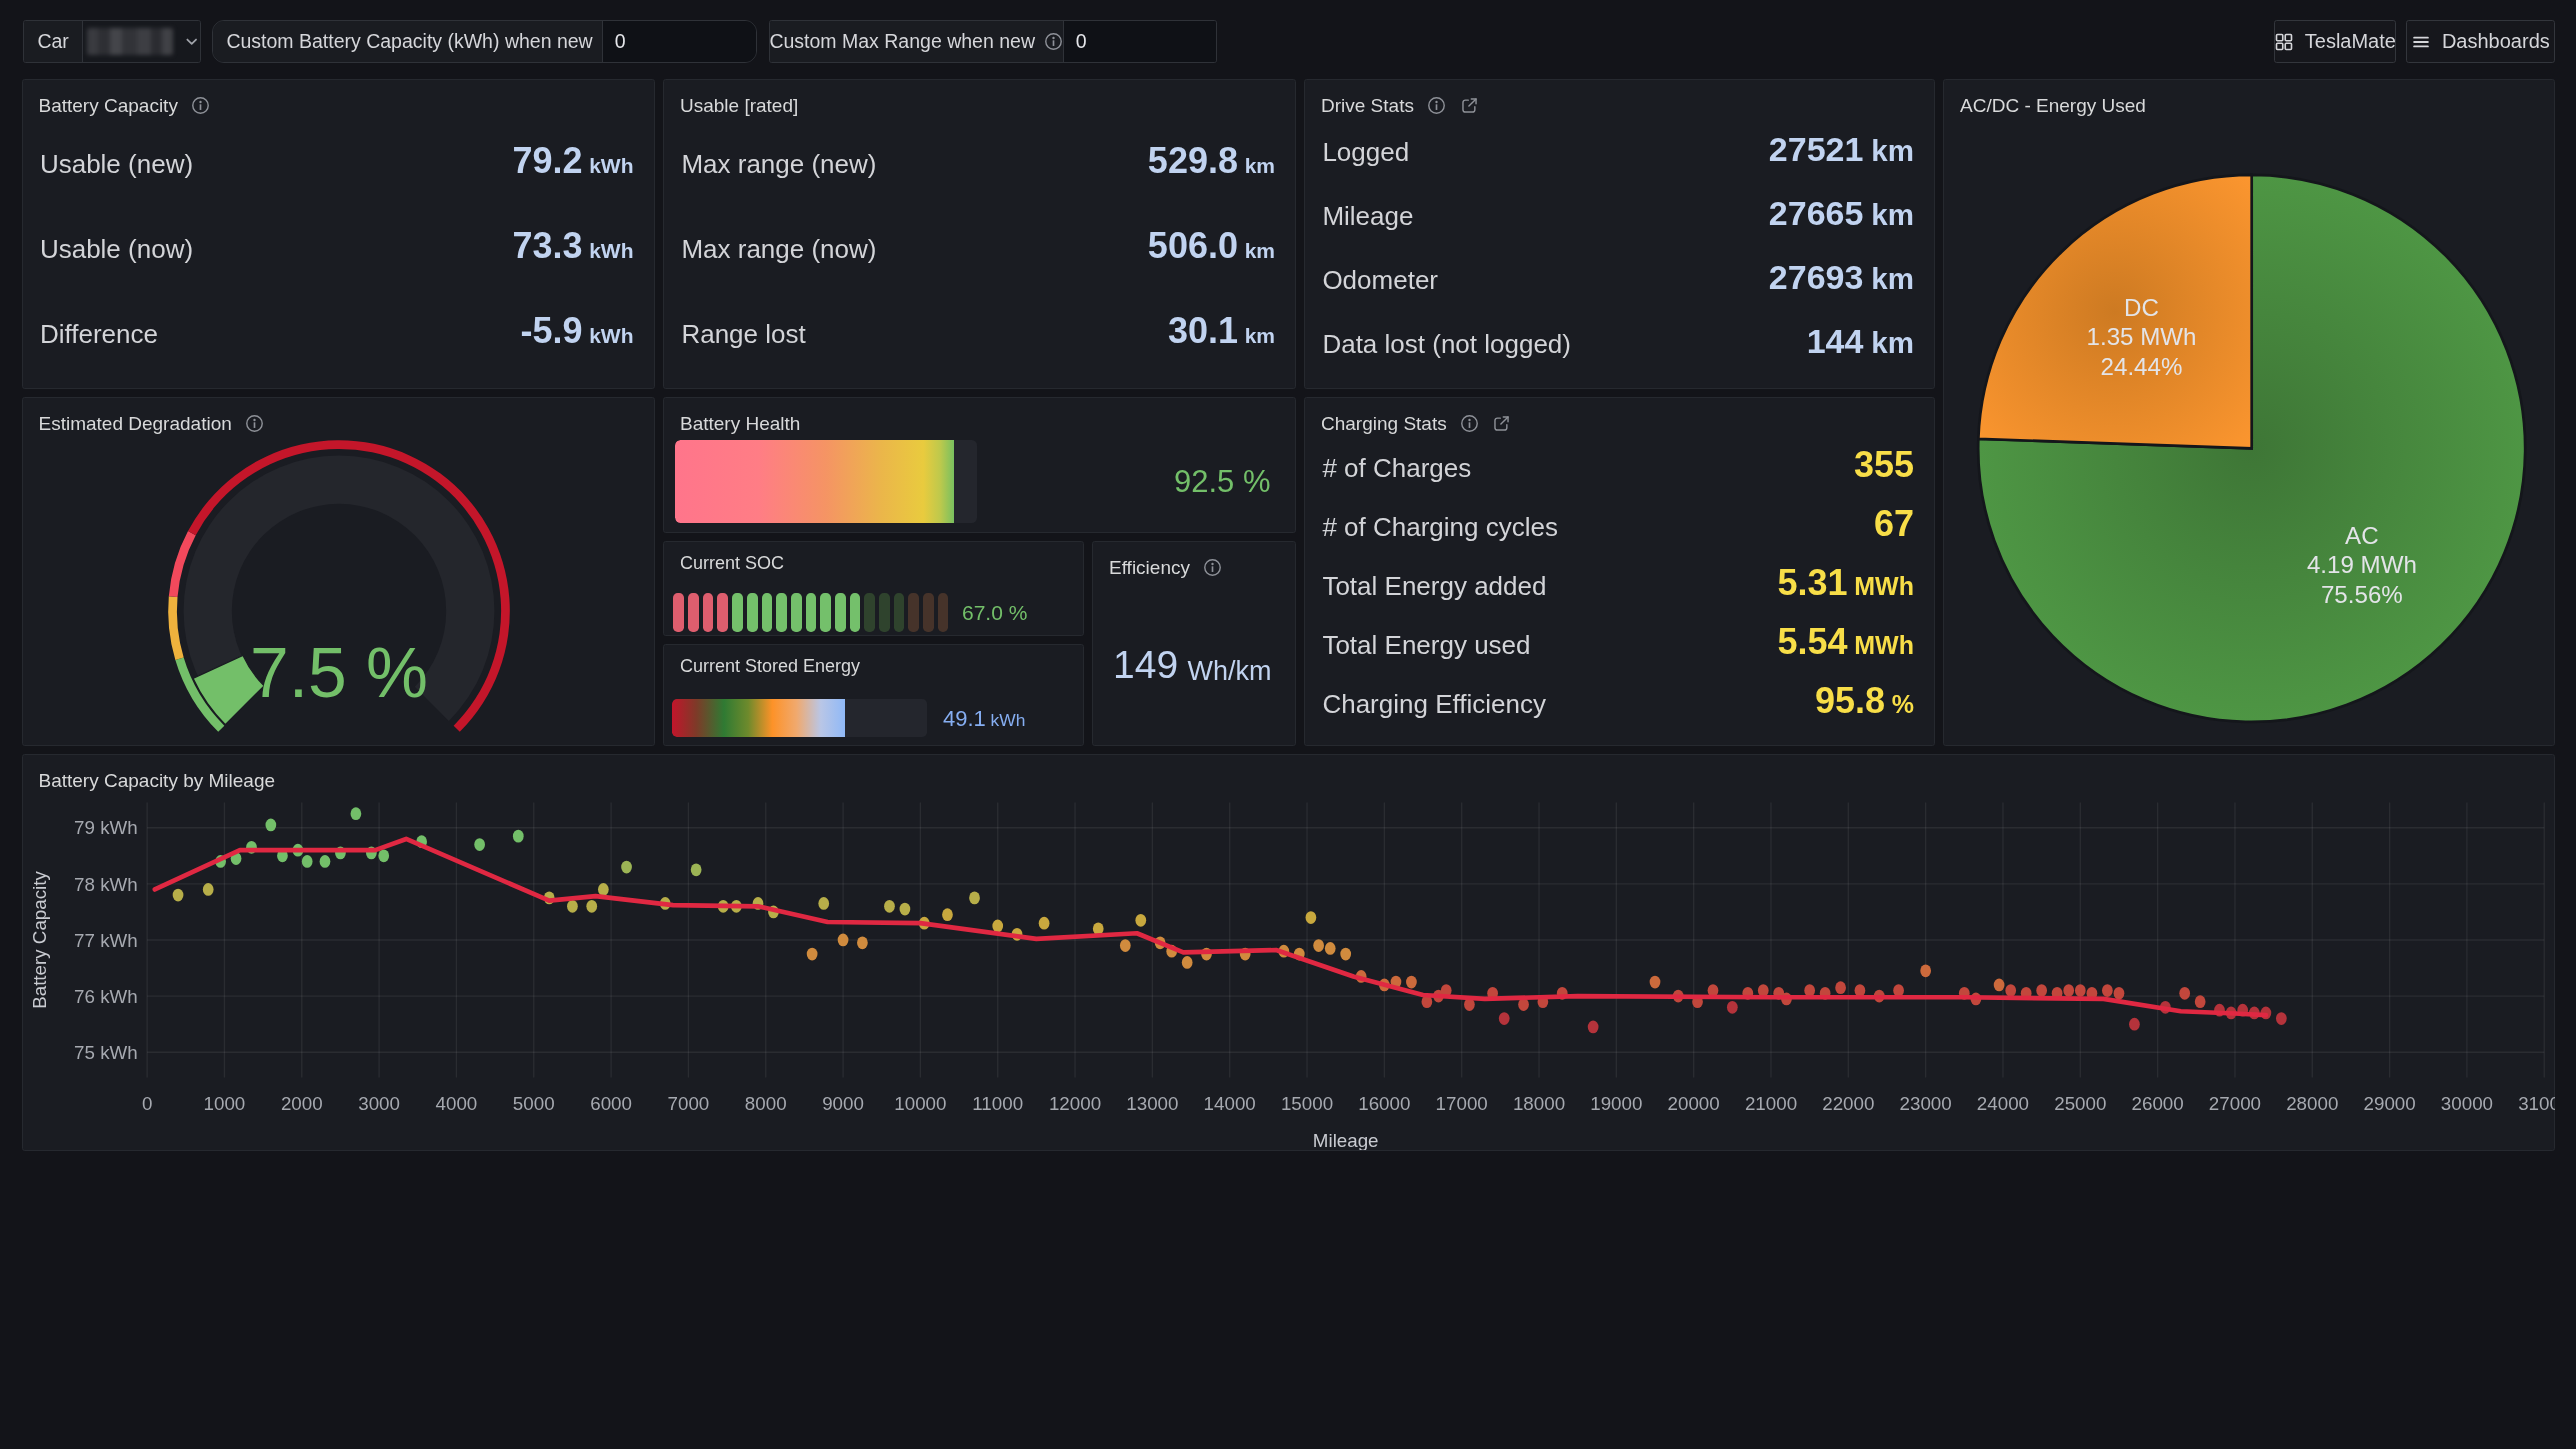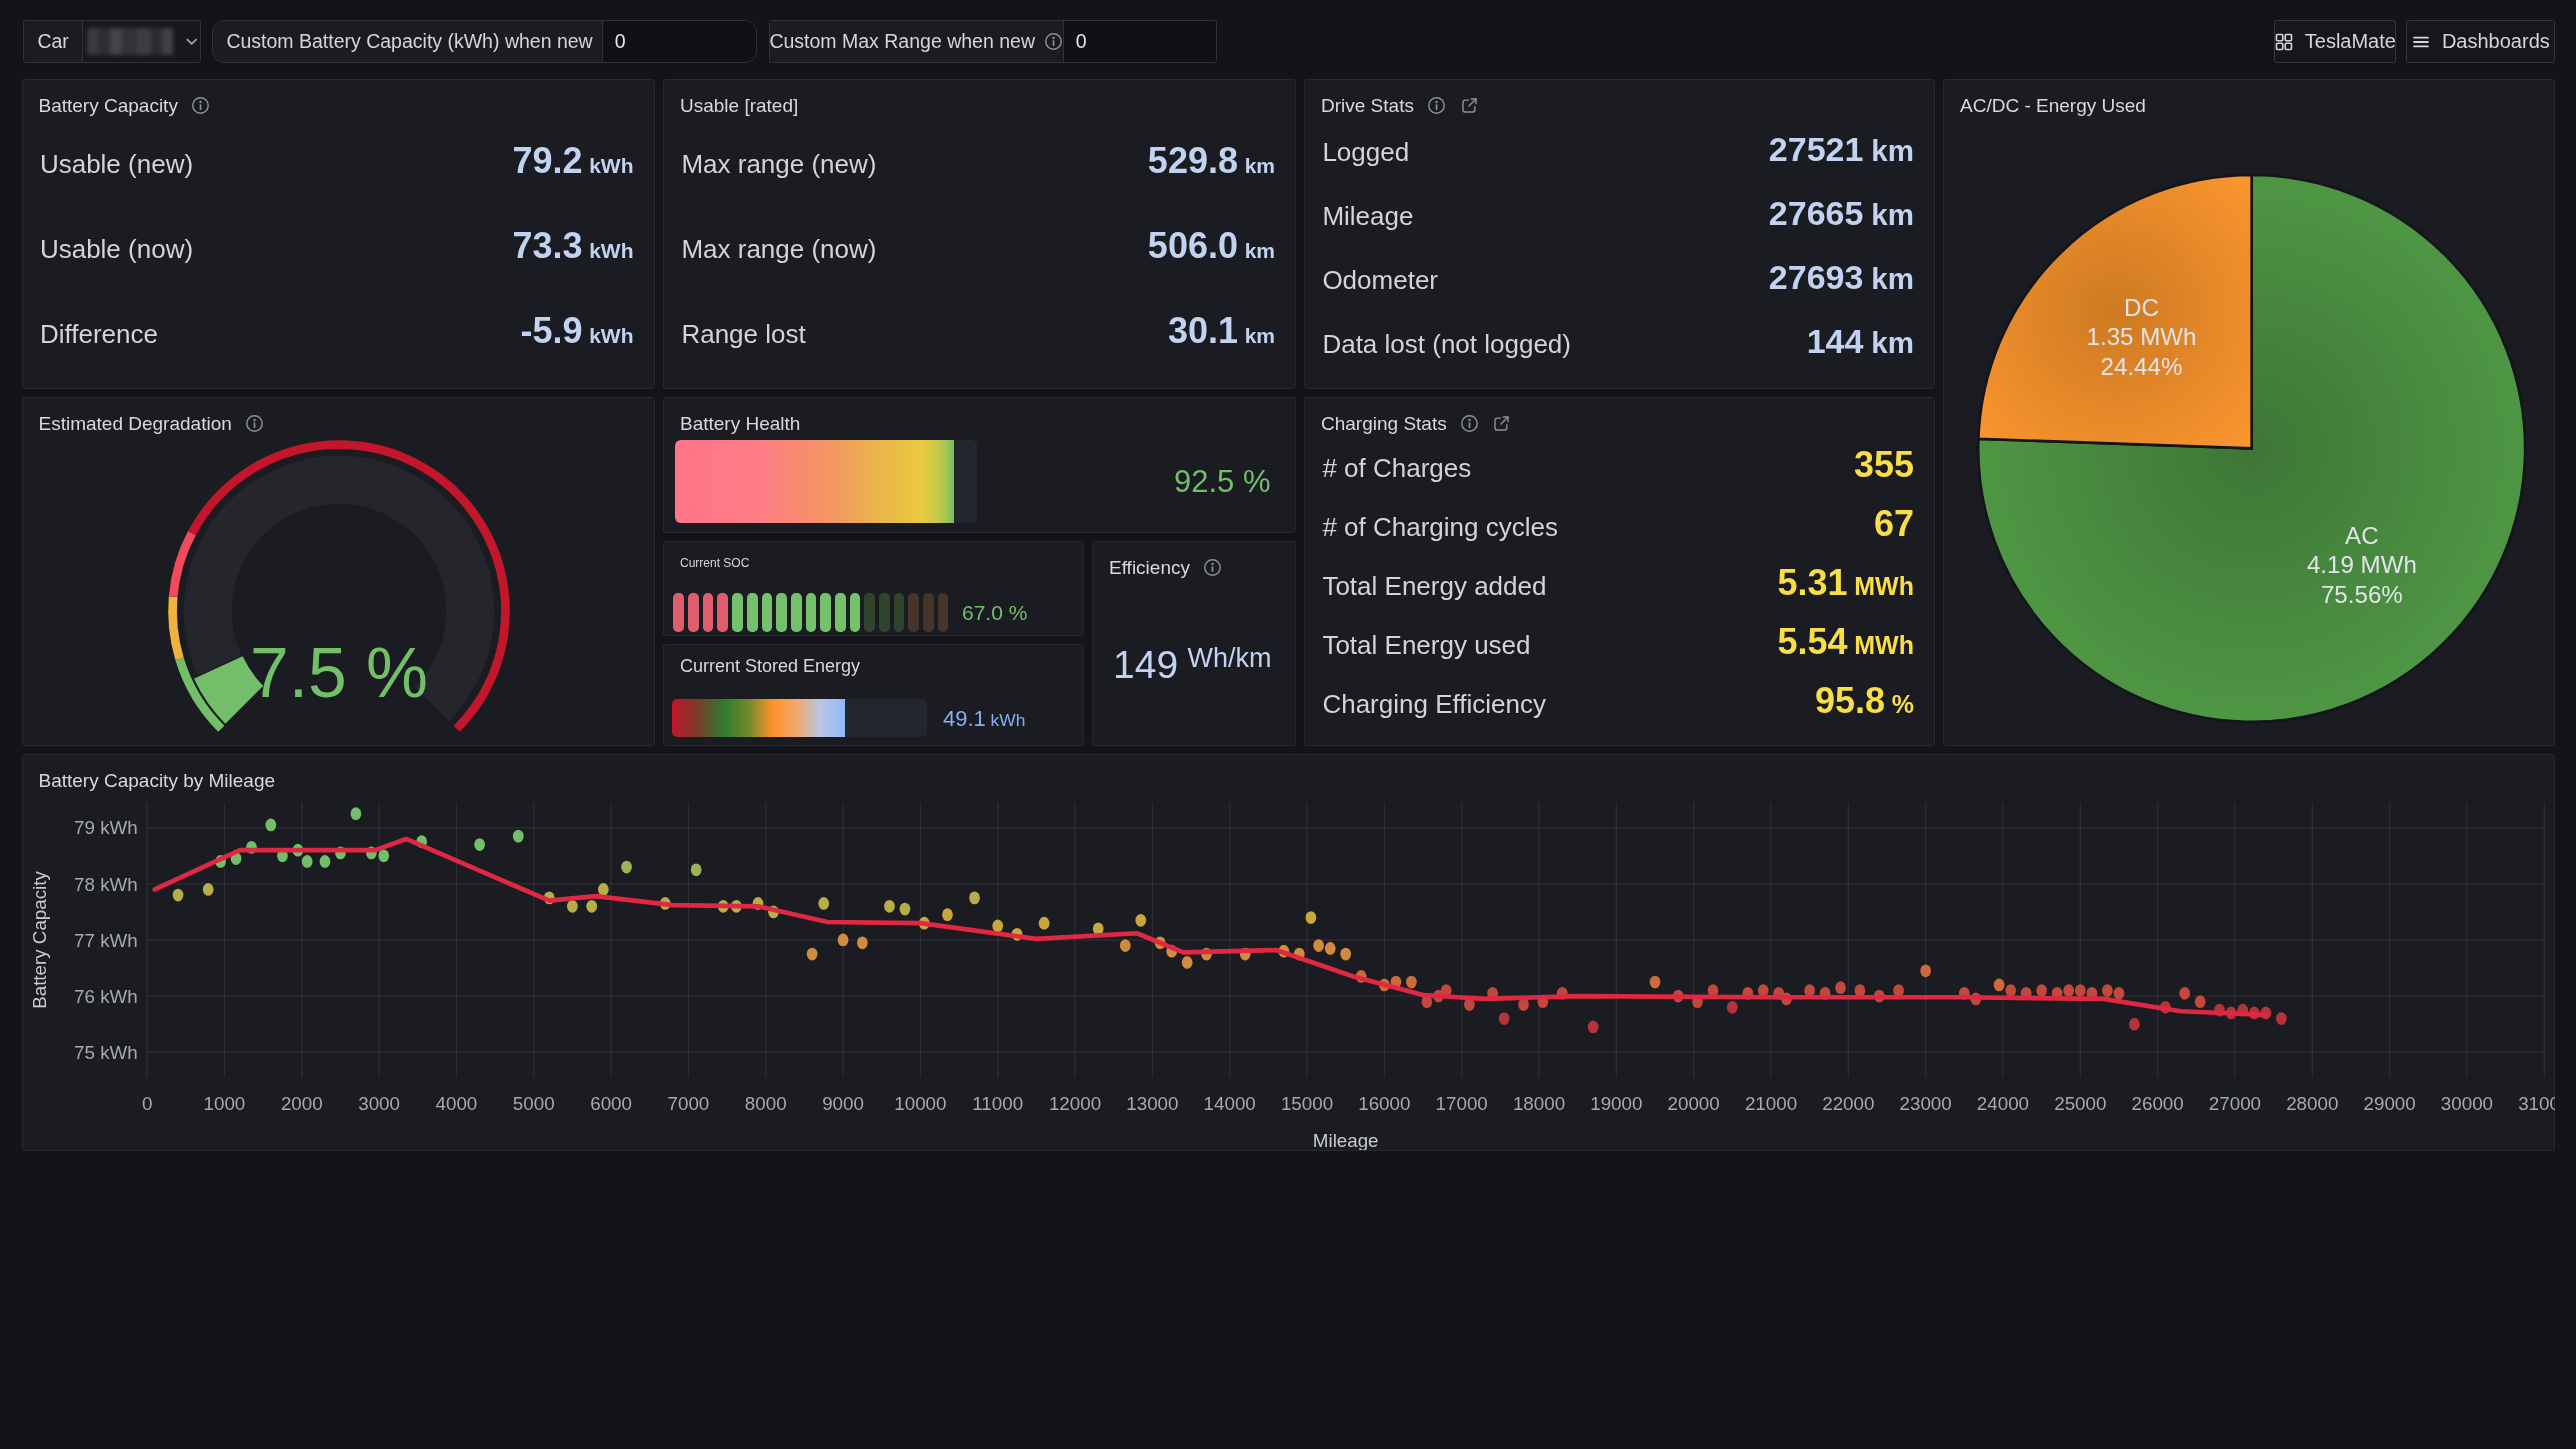--- a/index.html
+++ b/index.html
@@ -49,21 +49,21 @@
   .soc-value{position:absolute;left:298px;top:51px;height:39px;display:flex;align-items:center;font-size:21px;color:#73bf69;font-weight:500;}
 
   
   .se-bar{position:absolute;left:8px;top:54px;width:255px;height:38px;background:#24262d;border-radius:4.7px;overflow:hidden;}
   .se-fill{height:100%;border-radius:4.7px 0 0 4.7px;
     background:linear-gradient(90deg,#c2152b 0%,#7e3a28 14%,#2f7a33 30%,#6e8a2c 44%,#fd9228 58%,#f0a96e 72%,#b9c6e6 86%,#90b9f7 100%);}
   .se-value{position:absolute;left:279px;top:54px;height:38px;display:flex;align-items:baseline;padding-top:6.7px;box-sizing:border-box;font-size:22px;color:#86aef2;}
   .se-value .u{font-size:17.4px;margin-left:4.7px;}
 
   
-  .eff-value{position:absolute;left:20px;top:101px;display:flex;align-items:flex-start;color:#c1d3f0;font-weight:500;}
+  .eff-value{position:absolute;left:20px;top:101px;display:flex;align-items:flex-end;color:#c1d3f0;font-weight:500;}
   .eff-value .n{font-size:39px;}
   .eff-value .u{font-size:27px;margin-left:9.4px;}
 
   .chart-svg,.pie-svg,.gauge-svg{position:absolute;left:0;bottom:0;}
   text{font-family:"Liberation Sans",sans-serif;}
 </style>
 </head>
 <body>
 
 <div class="ctl" style="left:23px;width:178px;">
@@ -262,21 +262,21 @@
   <div class="panel-title">
       <span>Battery Health</span>
     </div>
   <div class="bh-bar">
     <div class="bh-fill" id="bh-fill" style="width: 92.5%;"></div>
   </div>
   <div class="bh-value">92.5 %</div>
 </div>
 
 <div class="panel" style="left:663px;top:541px;width:421px;height:95px;">
-  <div class="panel-title" style="height:29.5px;font-size:12px;">
+  <div class="panel-title" style="height:29.5px;font-size:18px;">
       <span>Current SOC</span>
     </div>
   <div class="soc-wrap" id="soc-wrap">
       <div class="soc-seg" style="background: rgb(222, 94, 110);"></div>
       <div class="soc-seg" style="background: rgb(222, 94, 110);"></div>
       <div class="soc-seg" style="background: rgb(222, 94, 110);"></div>
       <div class="soc-seg" style="background: rgb(222, 94, 110);"></div>
       <div class="soc-seg" style="background: rgb(116, 192, 107);"></div>
       <div class="soc-seg" style="background: rgb(116, 192, 107);"></div>
       <div class="soc-seg" style="background: rgb(116, 192, 107);"></div>

